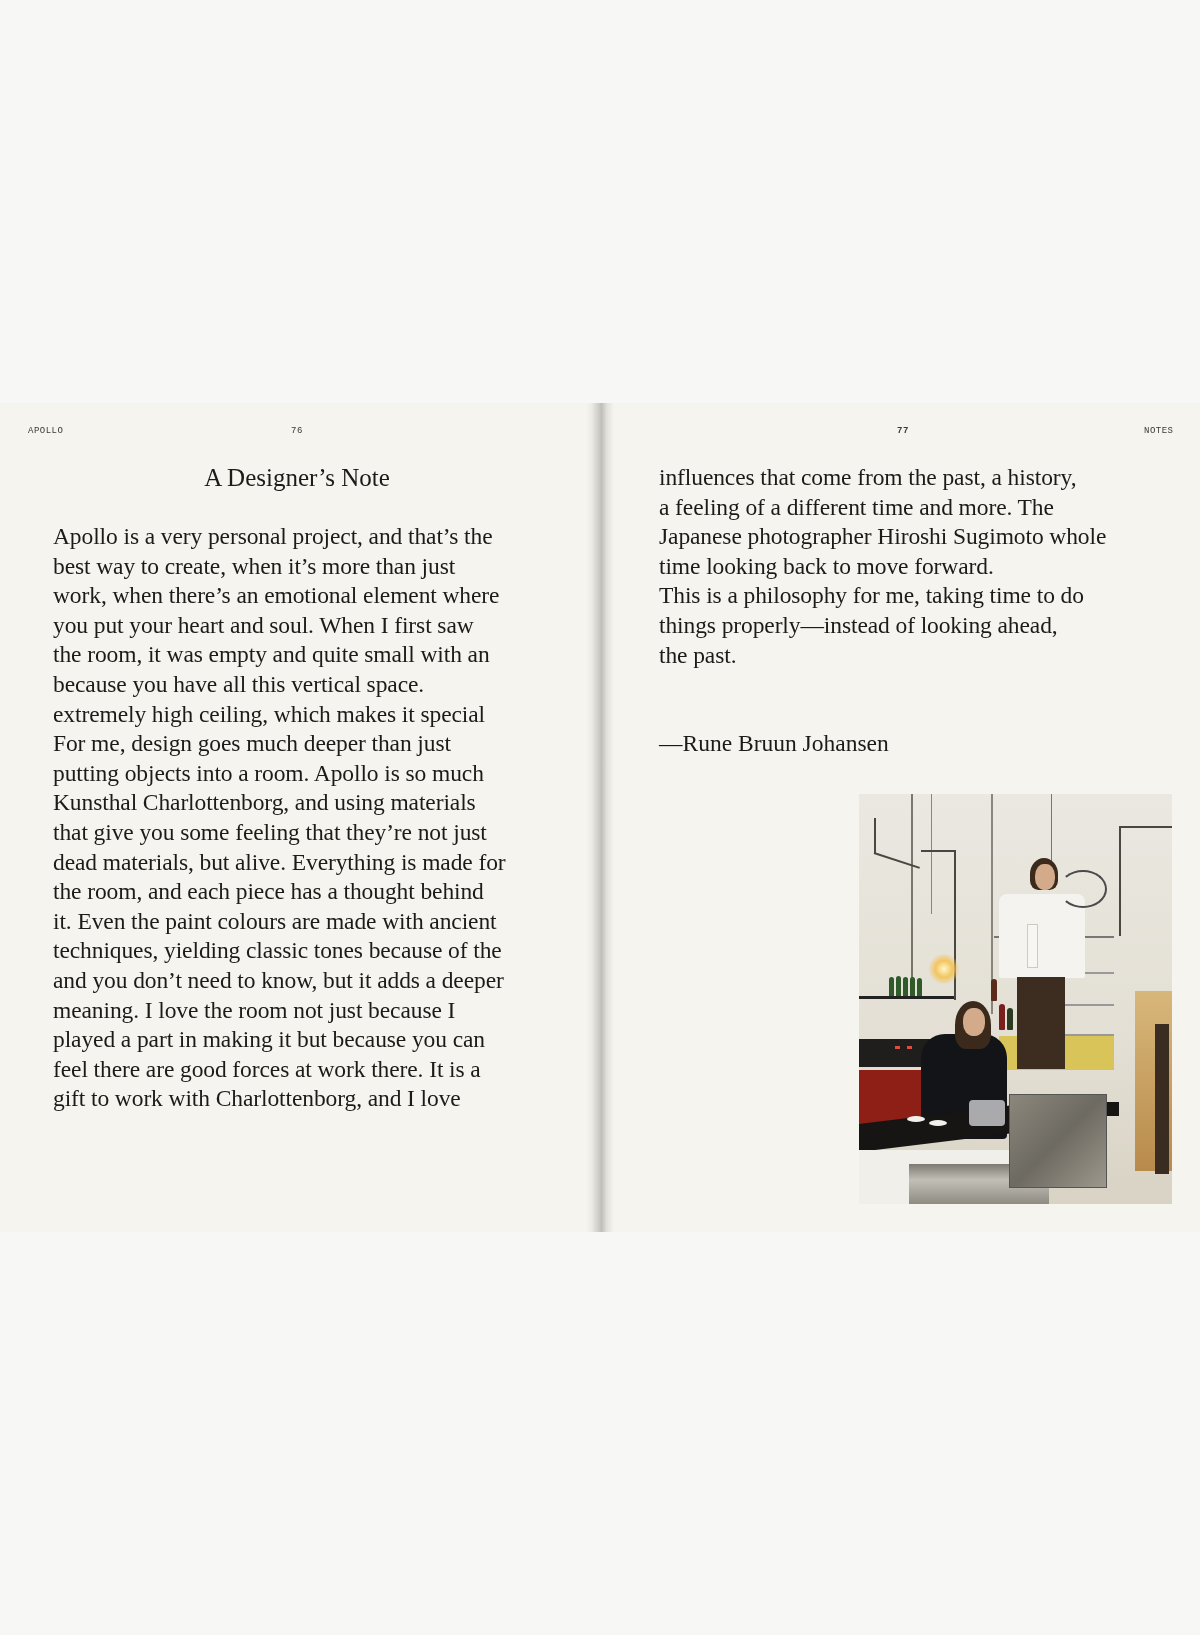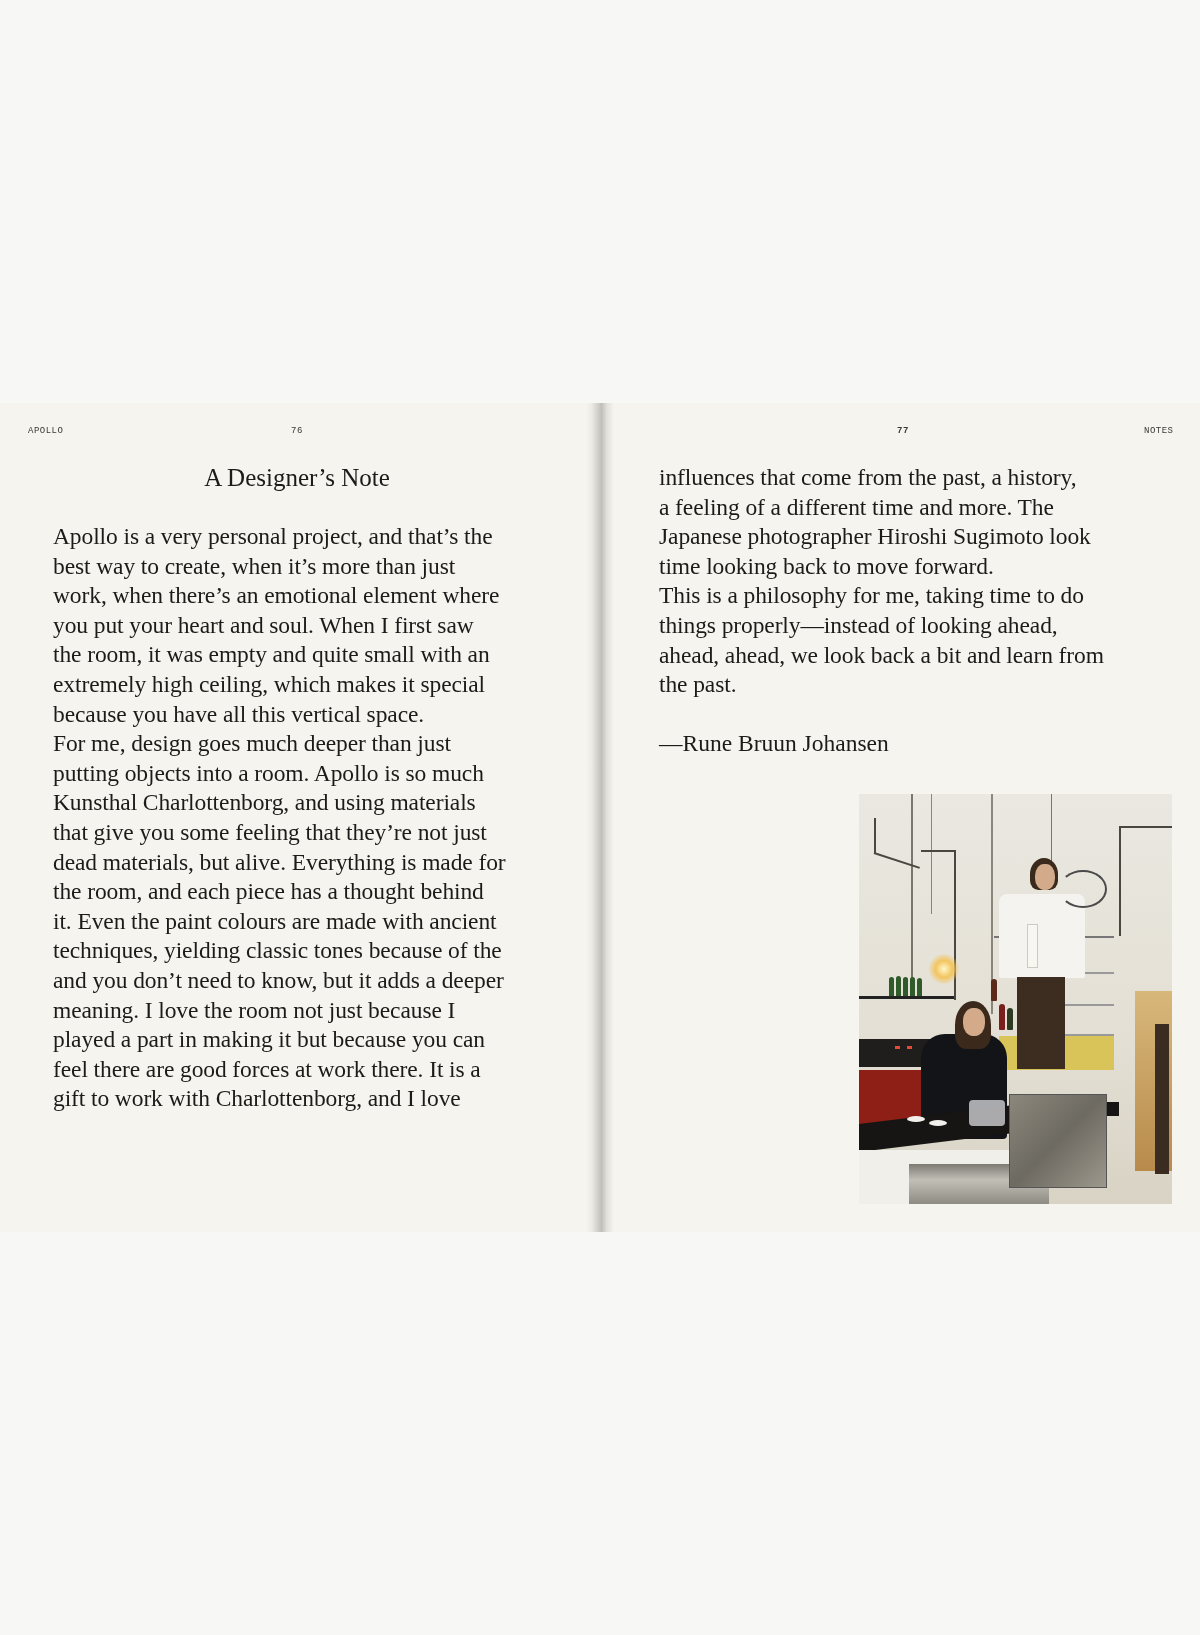--- a/index.html
+++ b/index.html
@@ -101,22 +101,22 @@
 
     <h1 class="title">A Designer’s Note</h1>
 
     <div class="body-text left-col">
       <p>
         <span class="line">Apollo is a very personal project, and that’s the</span>
         <span class="line">best way to create, when it’s more than just</span>
         <span class="line">work, when there’s an emotional element where</span>
         <span class="line">you put your heart and soul. When I first saw</span>
         <span class="line">the room, it was empty and quite small with an</span>
+        <span class="line">because you have all this vertical space.</span>
         <span class="line">extremely high ceiling, which makes it special</span>
-        <span class="line">because you have all this vertical space.</span>
       </p>
       <p>
         <span class="line">For me, design goes much deeper than just</span>
         <span class="line">putting objects into a room. Apollo is so much</span>
         <span class="line">Kunsthal Charlottenborg, and using materials</span>
         <span class="line">that give you some feeling that they’re not just</span>
         <span class="line">dead materials, but alive. Everything is made for</span>
         <span class="line">the room, and each piece has a thought behind</span>
         <span class="line">it. Even the paint colours are made with ancient</span>
         <span class="line">techniques, yielding classic tones because of the</span>
@@ -132,27 +132,26 @@
   <div class="gutter"></div>
 
   <div>
     <span class="running" style="left:897px;font-weight:bold;">77</span>
     <span class="running" style="left:1096px;margin-left:48px;">NOTES</span>
 
     <div class="body-text right-col">
       <p>
         <span class="line">influences that come from the past, a history,</span>
         <span class="line">a feeling of a different time and more. The</span>
-        <span class="line">Japanese photographer Hiroshi Sugimoto look</span>
+        <span class="line">Japanese photographer Hiroshi Sugimoto whole</span>
         <span class="line">time looking back to move forward.</span>
       </p>
       <p>
         <span class="line">This is a philosophy for me, taking time to do</span>
         <span class="line">things properly—instead of looking ahead,</span>
-        <span class="line">ahead, ahead, we look back a bit and learn from</span>
         <span class="line">the past.</span>
       </p>
     </div>
 
     <div class="signature">—Rune Bruun Johansen</div>
 
     <div class="photo" title="Two people in a high-ceilinged bar: one standing on the counter in a white shirt holding a pendant lamp cable, one seated in a black jacket behind a black counter with a red front">
       <div class="wall"></div>
 
       <div class="rail" style="left:15px;top:24px;width:2px;height:36px;"></div>

